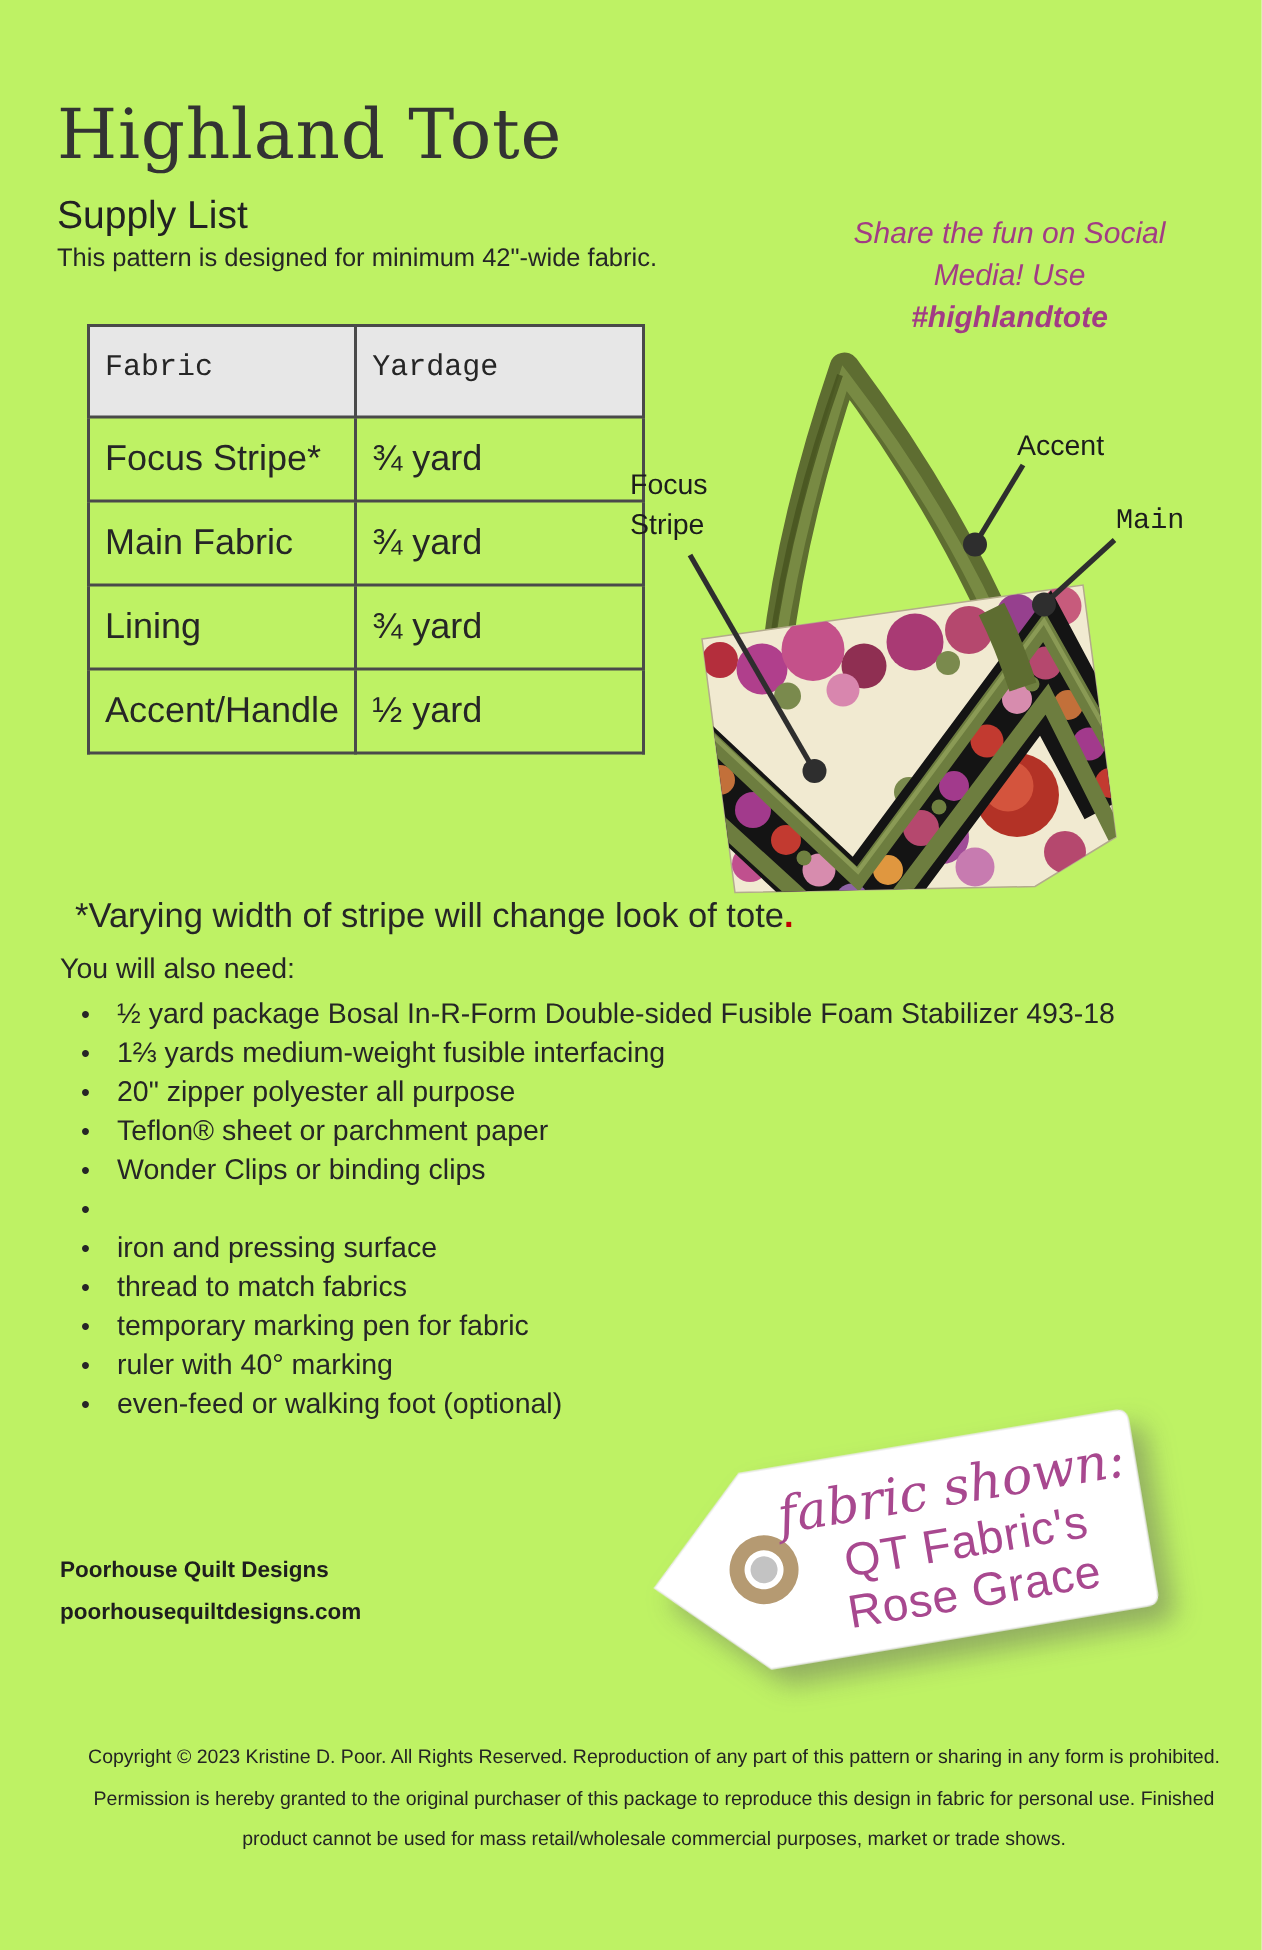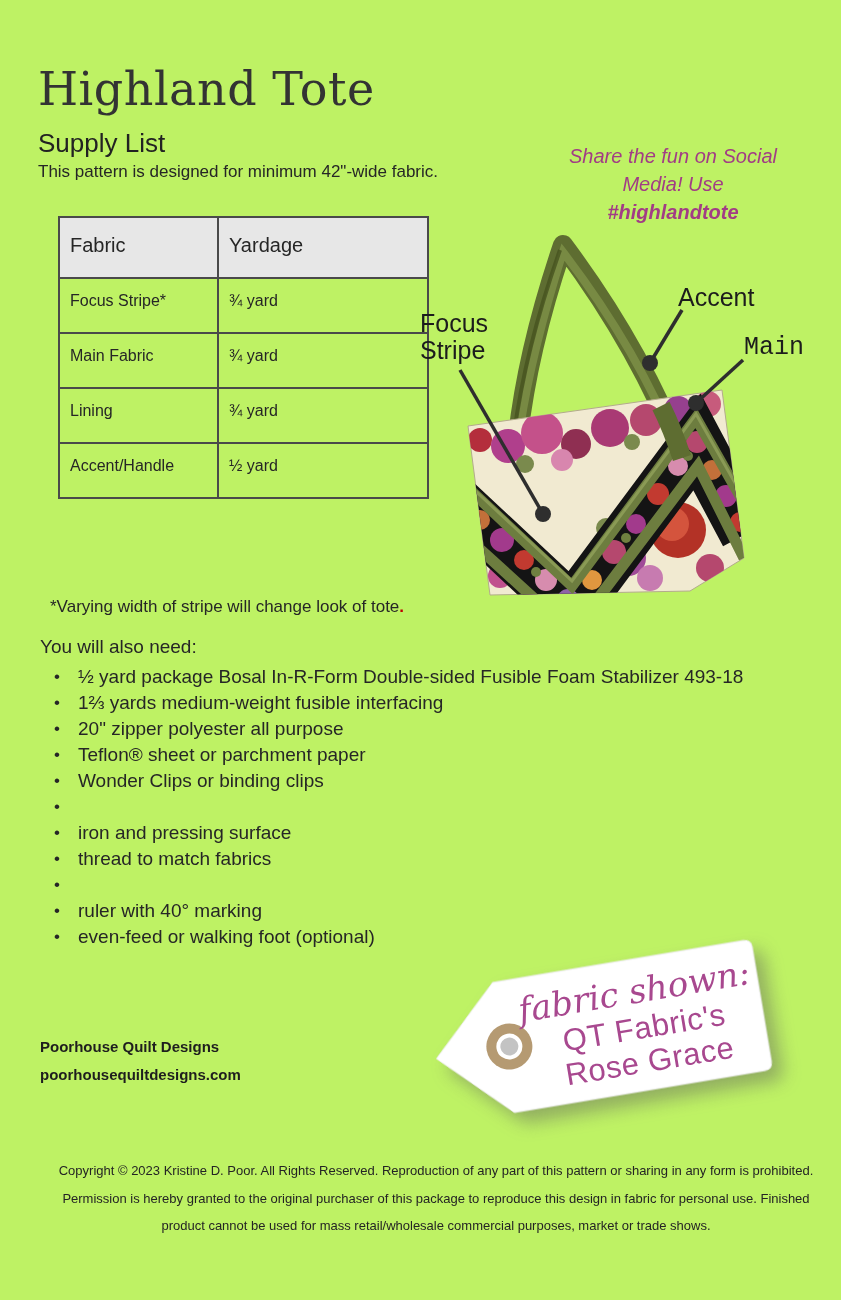--- a/index.html
+++ b/index.html
@@ -6,38 +6,38 @@
   body { background:#ffffff; font-family:"Liberation Sans", sans-serif; color:#262626; }
   .page { position:relative; width:841px; height:1300px; background:#bef264; overflow:hidden; margin:0 auto; }
 
   .title { position:absolute; left:38px; top:62px; font-family:"DejaVu Serif", serif; font-size:46px; font-weight:500; color:#333; letter-spacing:0.5px; }
   .subtitle { position:absolute; left:38px; top:128px; font-size:26px; color:#222; }
   .intro { position:absolute; left:38px; top:162px; font-size:17px; color:#262626;text-align:center; }
 
   
   .supply-table { position:absolute; left:58px; top:216px; border-collapse:collapse; }
   .supply-table th, .supply-table td { border:2px solid #4a4a4a; text-align:left; vertical-align:top; padding:13px 10px; font-weight:400; }
-  .supply-table th { background:#e7e7e7; height:61px; width:159px; font-size:20px; padding-top:16px; }
-  .supply-table th + th { width:210px; }
-  .supply-table td { height:55px; font-size:16px; }
+  .supply-table th { background:#e7e7e7; height:61px; width:159px; font-size:20px; padding-top:16px;font-family:Liberation Mono, monospace; }
+  .supply-table th + th { width:192px; }
+  .supply-table td { height:55px; font-size:24px; }
 
   
   .social { position:absolute; left:548px; top:142px; width:250px; text-align:center; font-size:20px; font-style:italic; line-height:28px; }
   .social .hashtag { font-weight:700; }
 
   
   .bag-wrap { position:absolute; left:410px; top:228px; width:435px; height:372px; }
   .bag-wrap svg { position:absolute; left:0; top:0; }
-  .bag-label { position:absolute; font-size:25px; color:#1c1c1c; line-height:27px; }
+  .bag-label { position:absolute; font-size:19px; color:#1c1c1c; line-height:27px; }
   .lbl-focus { left:10px; top:82px; }
   .lbl-accent { left:268px; top:56px; }
   .lbl-main { left:334px; top:106px;font-family:Liberation Mono, monospace; }
 
   
-  .note { position:absolute; left:50px; top:597px; font-size:17px; }
+  .note { position:absolute; left:50px; top:597px; font-size:23px; }
   .note .red-dot { font-weight:700; }
   .also-heading { position:absolute; left:40px; top:636px; font-size:19px; }
   .also-list { position:absolute; left:40px; top:664px; list-style:none; }
   .also-list li { font-size:19px; line-height:26px; display:flex; }
   .also-list .blt { width:38px; padding-left:14px; font-size:17px; }
 
   .brand { position:absolute; left:40px; top:1033px; font-size:15px; font-weight:700; line-height:28px; color:#1e1e1e; }
 
   
   .tag-wrap { position:absolute; left:408px; top:912px; width:420px; height:245px; }
@@ -212,20 +212,21 @@
       <li>
       <span class="blt">•</span>
       <span class="blt-text">iron and pressing surface</span>
     </li>
       <li>
       <span class="blt">•</span>
       <span class="blt-text">thread to match fabrics</span>
     </li>
       <li>
       <span class="blt">•</span>
+      <span class="blt-text">temporary marking pen for fabric</span>
     </li>
       <li>
       <span class="blt">•</span>
       <span class="blt-text">ruler with 40° marking</span>
     </li>
       <li>
       <span class="blt">•</span>
       <span class="blt-text">even-feed or walking foot (optional)</span>
     </li>
     </ul>

